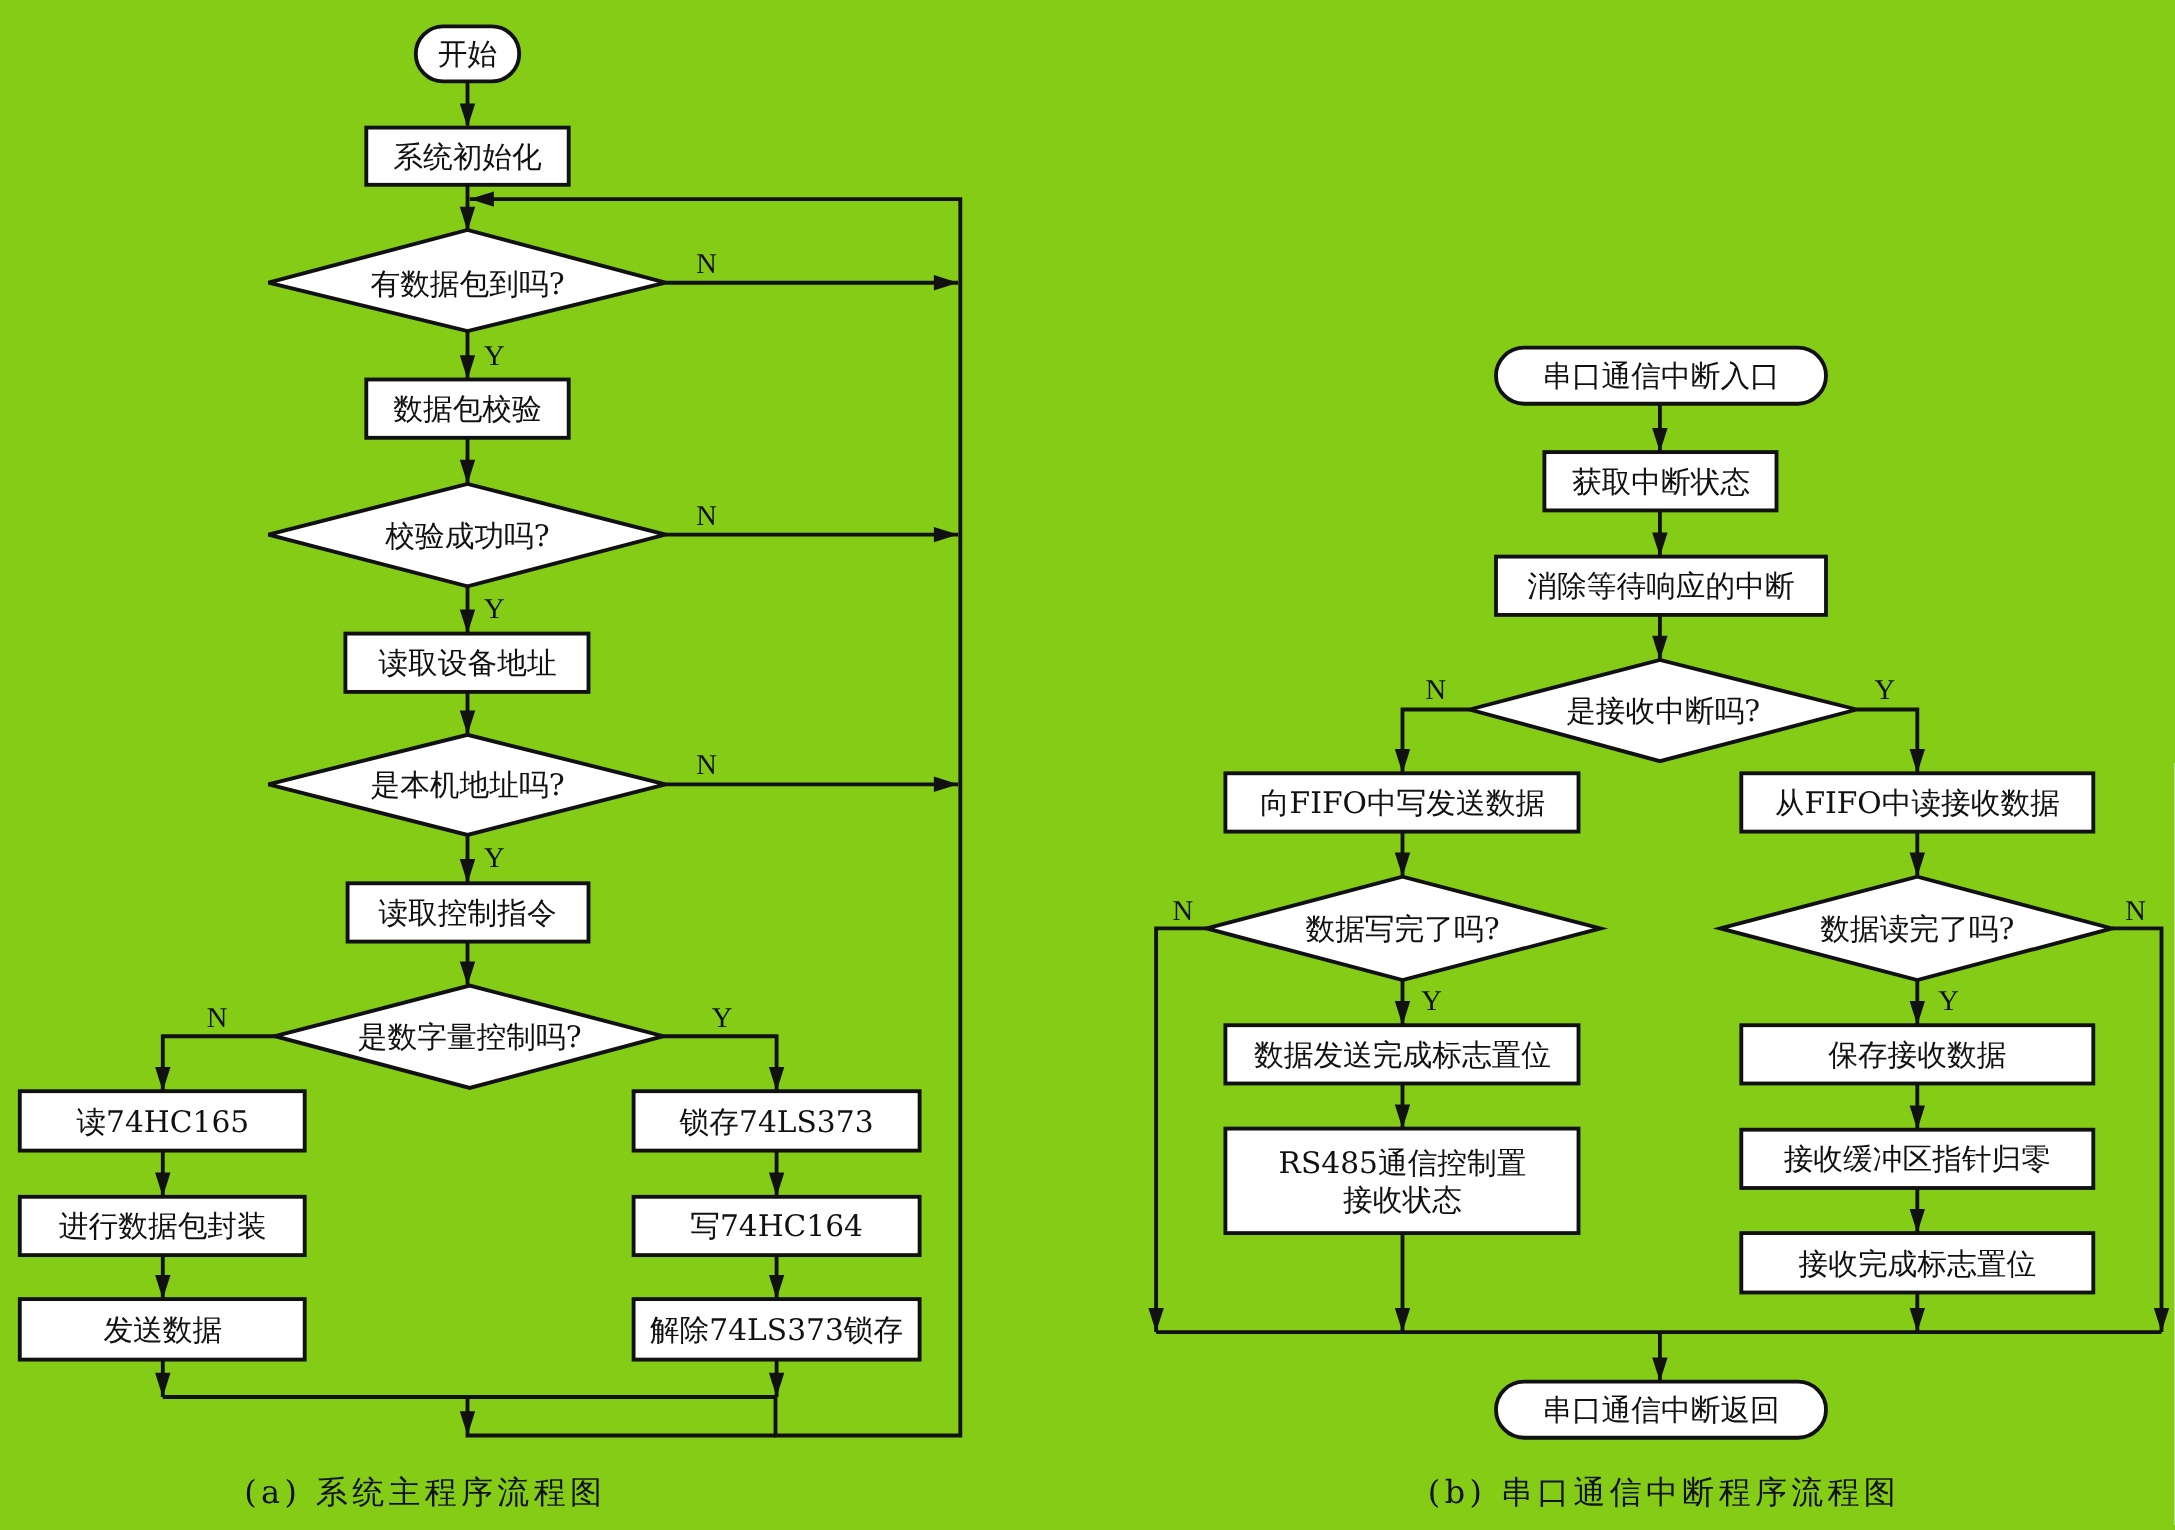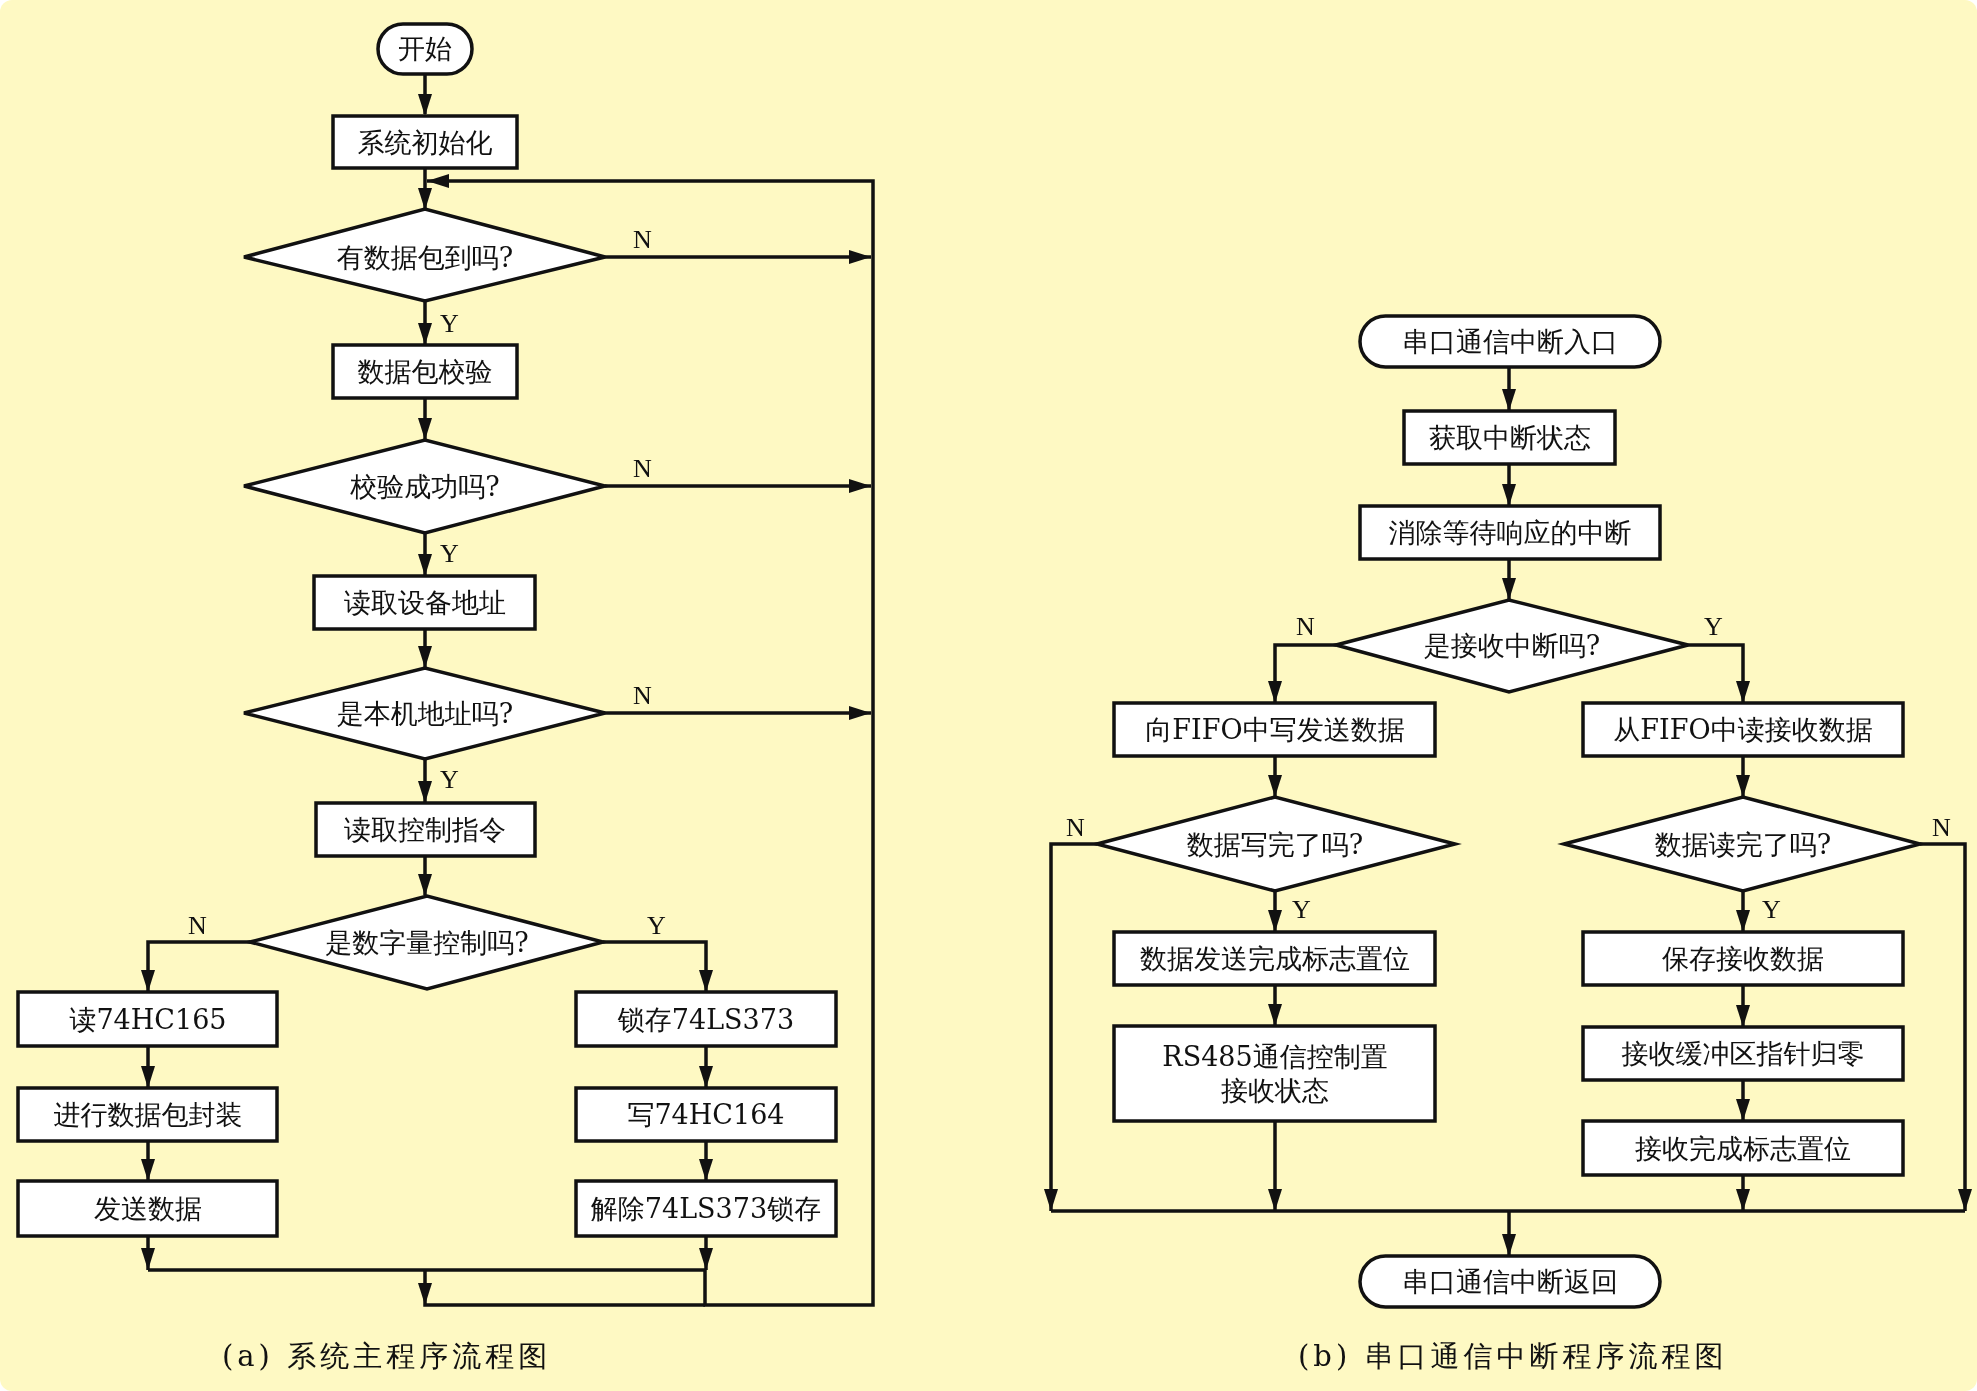--- a/index.html
+++ b/index.html
@@ -1,16 +1,16 @@
 <!DOCTYPE html>
 <html><head>
 <meta charset="utf-8">
 <style>
   html,body{margin:0;padding:0;background:#fff;}
-  #canvas{position:relative;width:1977px;height:1391px;background:#fef9c3;overflow:hidden;border-radius:12px;}
+  #canvas{position:relative;width:1977px;height:1391px;background:#84cc16;overflow:hidden;}
   svg{position:absolute;left:0;top:0;}
   .node-text{font-family:"DejaVu Serif","Liberation Serif",serif;font-size:27px;fill:#111;}
   .lbl{font-family:"Liberation Serif","DejaVu Serif",serif;font-size:26px;fill:#111;}
   .cap{font-family:"DejaVu Serif","Liberation Serif",serif;font-size:29px;fill:#111;letter-spacing:4px;}
   .shape{fill:#fff;stroke:#111;stroke-width:3.5;}
   .line{fill:none;stroke:#111;stroke-width:3.5;}
 </style>
 </head>
 <body>
 

